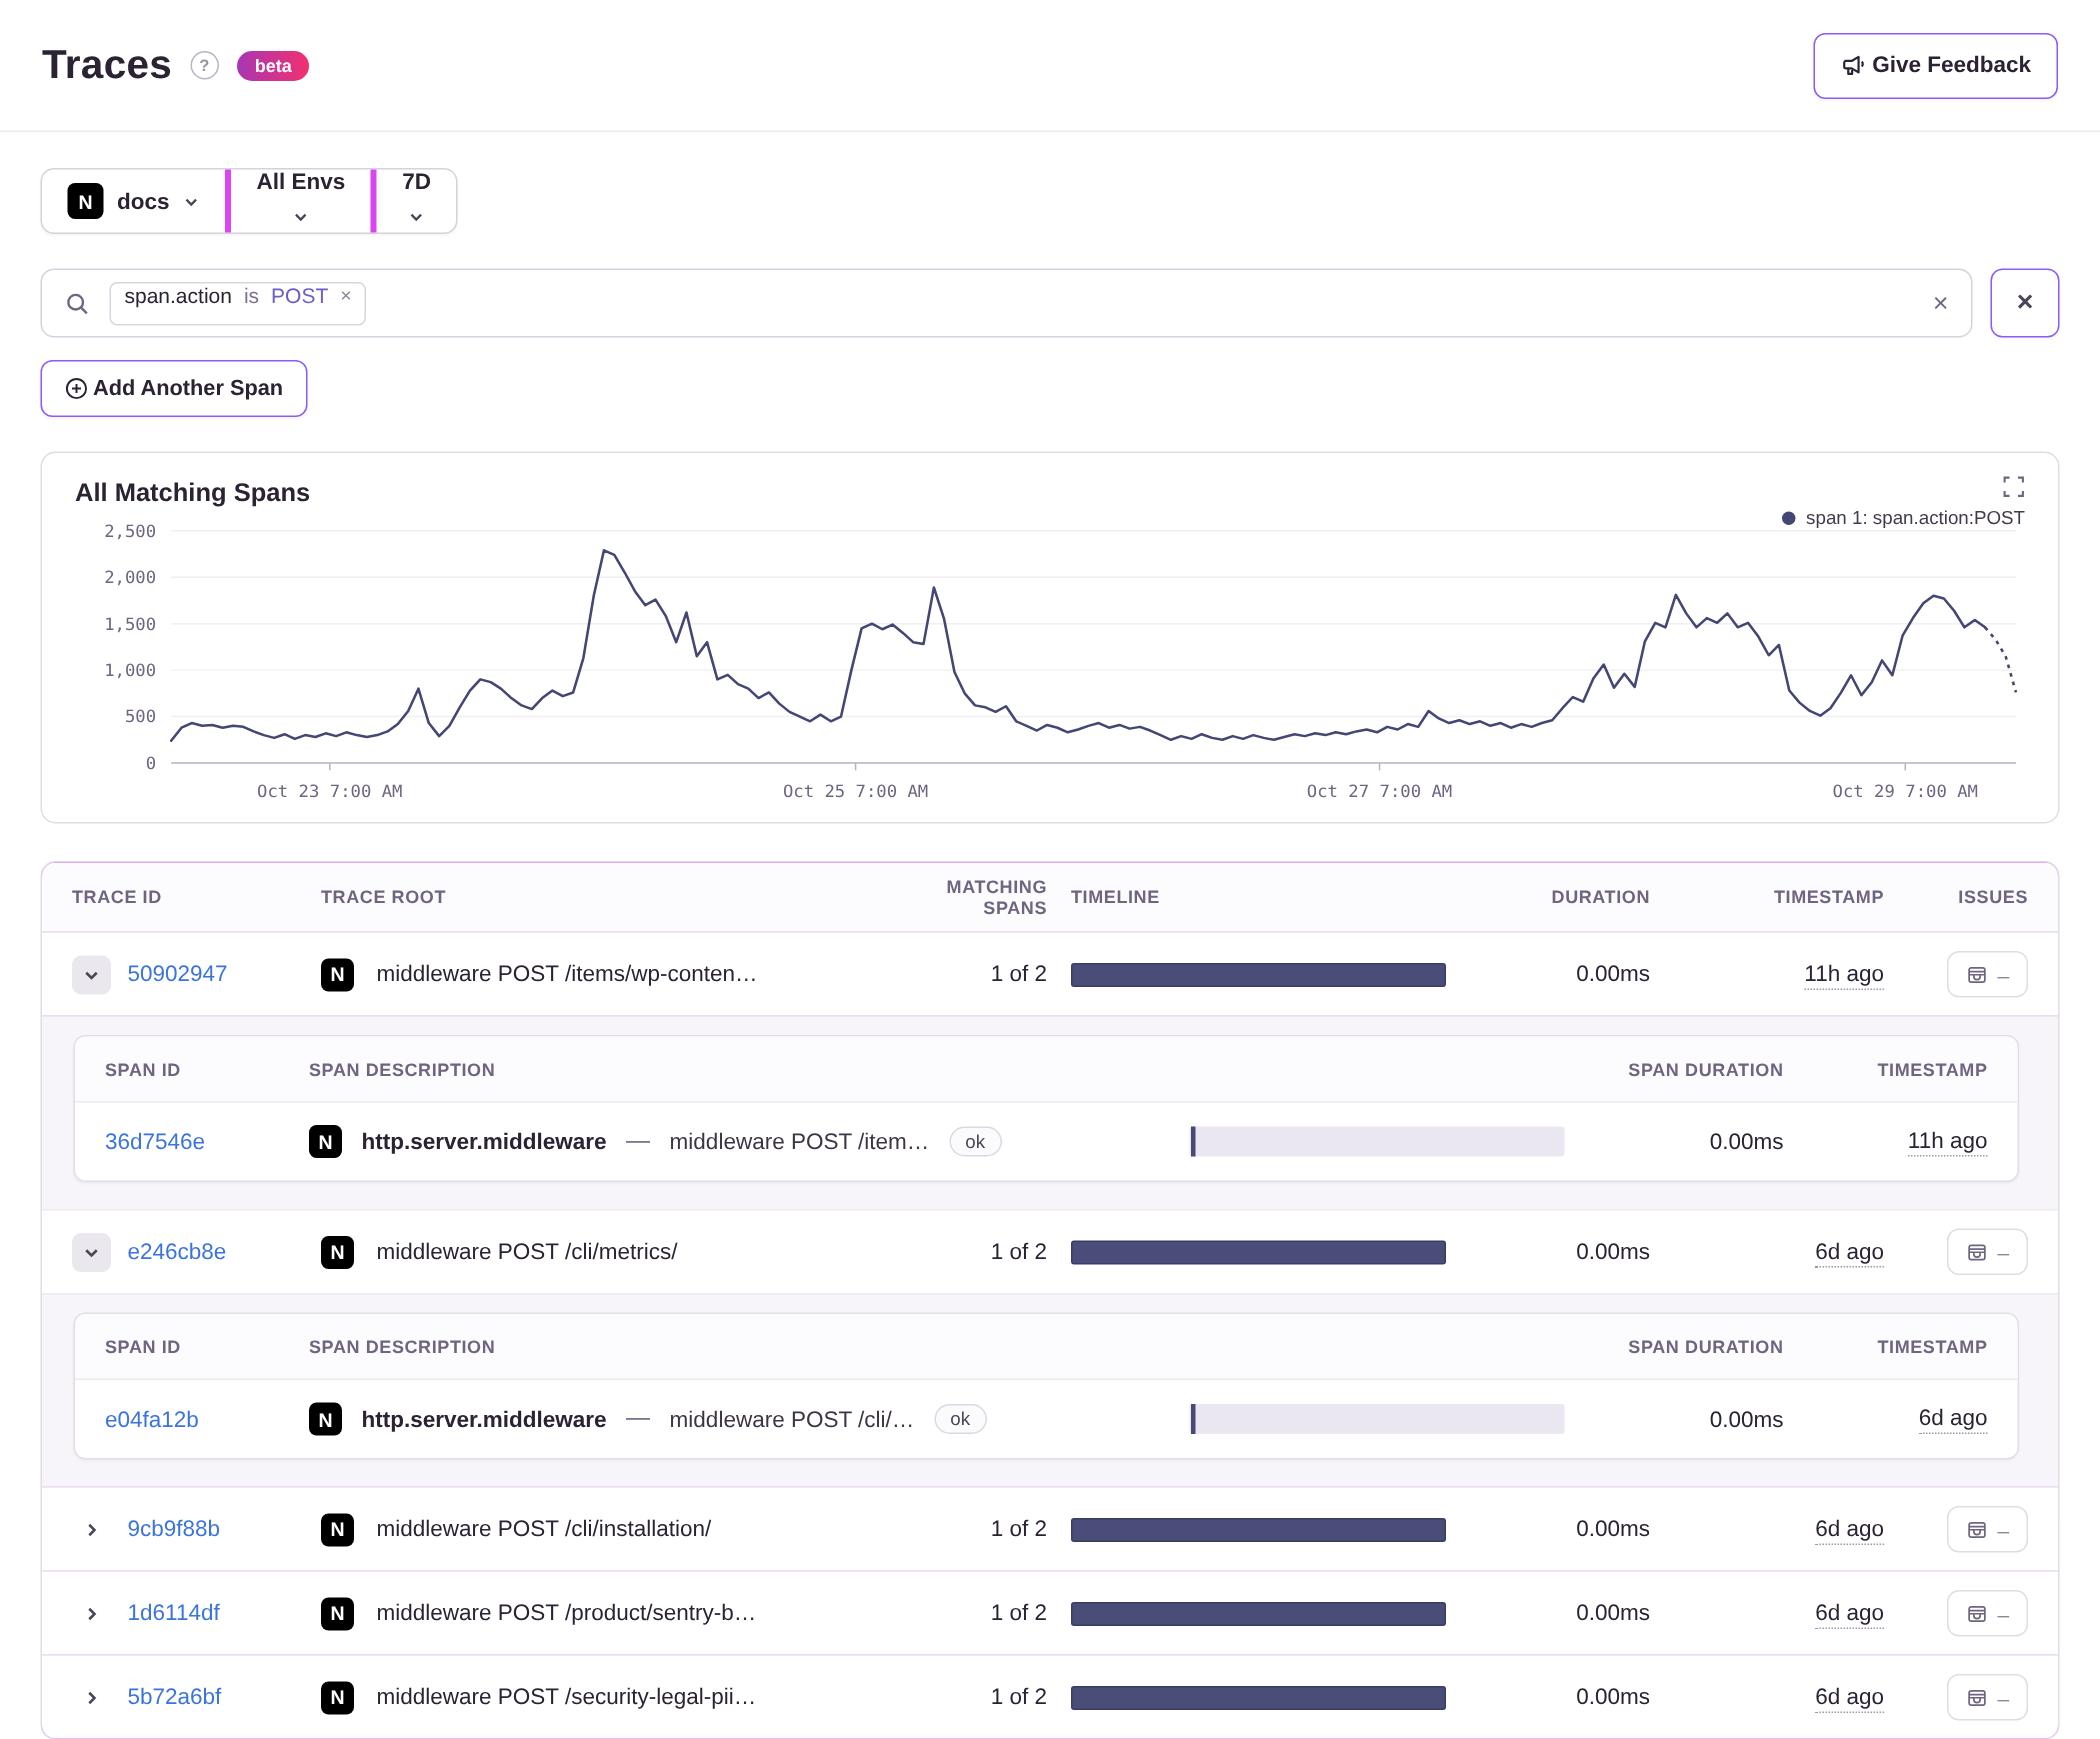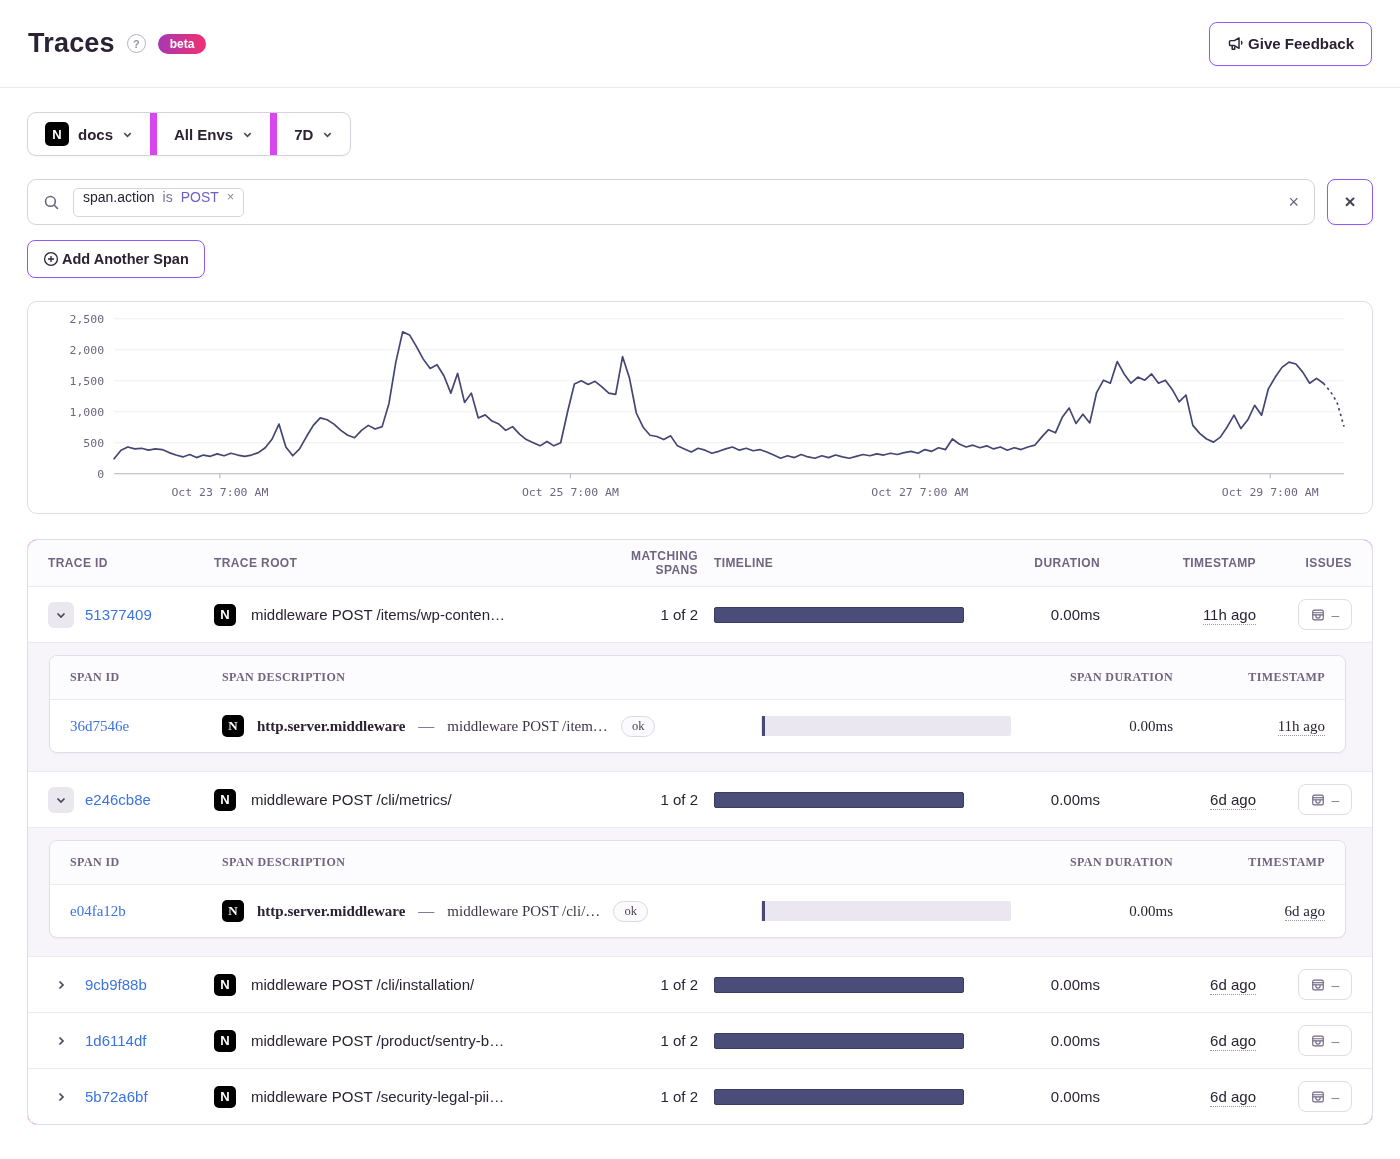--- a/index.html
+++ b/index.html
@@ -20,21 +20,21 @@
     box-shadow:0 1px 2px rgba(43,34,51,.05); cursor:pointer; }
   .feedback-btn { height:44px; padding:0 17px; font-size:15px; }
 
   
   .content { padding:24px 27px 0; }
 
   .filter-bar { display:inline-flex; align-items:stretch; height:44px; background:#fff;
     border:1px solid #d6d2dd; border-radius:9px; box-shadow:0 1px 2px rgba(43,34,51,.04); }
   .filter-seg { display:flex; align-items:center; gap:9px; padding:0 17px; font-size:15px;
     font-weight:600; cursor:pointer; }
-  .filter-seg + .filter-seg { border-left:7px solid #d946ef; }
+  .filter-seg + .filter-seg { border-left:4px solid #d946ef;flex-direction:column; }
   .n-logo { width:24px; height:24px; background:#000; color:#fff; border-radius:5px;
     display:flex; align-items:center; justify-content:center; font-size:13px; font-weight:700; }
   .chev-down { width:11px; height:11px; stroke:#4d4458; }
 
   .query-row { display:flex; align-items:stretch; margin-top:23px; gap:12px; }
   .find-label { display:flex; align-items:center; background:#ece8fb; color:#6c5fc7;
     font-size:15px; font-weight:700; padding:0 21px; border-radius:9px; }
   .search-box { flex:1; display:flex; align-items:center; height:46px; background:#fff;
     border:1px solid #d6d2dd; border-radius:9px; padding:0 15px; }
   .search-icon-svg { width:17px; height:17px; stroke:#6f6581; }
@@ -89,21 +89,21 @@
   .iss-btn { width:54px; height:31px; border:1px solid #e0dce5; border-radius:8px; background:#fff;
     display:flex; align-items:center; justify-content:center; gap:7px; cursor:pointer;
     color:#8d8699; font-size:14px; }
   .iss-btn svg { width:14px; height:14px; stroke:#6f6581; }
 
   
   .span-block { border-top:1px solid #eceaf0; background:#f7f5f9; padding:12px 26px 18px 21px; }
   .span-table { background:#fff; border:1px solid #e2dee8; border-radius:8px; overflow:hidden;
     box-shadow:0 1px 2px rgba(43,34,51,.04); }
   .sgrid { display:grid; grid-template-columns:120px minmax(0,1fr) 250px 130px 120px;
-    column-gap:32px; align-items:center; padding:0 20px;font-family:Liberation Serif, serif; }
+    column-gap:16px; align-items:center; padding:0 20px; }
   .shead { height:44px; background:#fcfbfd; border-bottom:1px solid #eceaf0; }
   .srow { height:52px; }
   .sdesc { display:flex; align-items:center; gap:13px; min-width:0; }
   .op-name { font-size:15px; font-weight:700; white-space:nowrap; }
   .desc-dash { color:#6f6581; }
   .desc-txt { font-size:15px; color:#3e3446; white-space:nowrap; overflow:hidden; }
   .ok-pill { font-size:12.5px; color:#4d4458; border:1px solid #dcd8e2; background:#fbfafc;
     border-radius:20px; padding:2px 10px; flex:none; }
   .stl { height:20px; width:100%; background:#ebe7f0; border-radius:2px; position:relative; }
   .stl::before { content:""; position:absolute; left:1px; top:0; width:3px; height:100%; background:#474b74; }
@@ -175,20 +175,32 @@
       <svg class="plus-icon-svg" viewBox="0 0 16 16" fill="none" stroke-width="1.3">
         <circle cx="8" cy="8" r="6.4"></circle>
           <path d="M8 5v6M5 8h6"></path>
       </svg>
       <span>Add Another Span</span>
     </button>
   </div>
 
   
   <div class="chart-panel">
+    <div class="chart-head">
+      <div class="chart-title">All Matching Spans</div>
+      <div class="chart-head-right">
+        <svg class="expand-icon-svg" viewBox="0 0 16 16" fill="none" stroke-width="1.5">
+          <path d="M1.5 5V1.5H5M11 1.5h3.5V5M14.5 11v3.5H11M5 14.5H1.5V11"></path>
+        </svg>
+        <div class="legend">
+          <span class="legend-dot" style="background: rgb(68, 70, 116);"></span>
+          <span>span 1: span.action:POST</span>
+        </div>
+      </div>
+    </div>
     <svg class="chart-svg" viewBox="0 0 1298 200" preserveAspectRatio="none">
         <line x1="64" y1="166" x2="1292" y2="166" stroke="#b7b1c2" stroke-width="1"></line>
         <text class="ytick" x="54" y="170" text-anchor="end">0</text>
         <line x1="64" y1="134.4" x2="1292" y2="134.4" stroke="#f1eef4" stroke-width="1"></line>
         <text class="ytick" x="54" y="138.4" text-anchor="end">500</text>
         <line x1="64" y1="102.8" x2="1292" y2="102.8" stroke="#f1eef4" stroke-width="1"></line>
         <text class="ytick" x="54" y="106.8" text-anchor="end">1,000</text>
         <line x1="64" y1="71.2" x2="1292" y2="71.2" stroke="#f1eef4" stroke-width="1"></line>
         <text class="ytick" x="54" y="75.2" text-anchor="end">1,500</text>
         <line x1="64" y1="39.599999999999994" x2="1292" y2="39.599999999999994" stroke="#f1eef4" stroke-width="1"></line>
@@ -220,21 +232,21 @@
       <div class="th r">Issues</div>
     </div>
     <div id="trace-rows">
         <div class="tgrid trow">
     <div class="c-id">
       <button class="chev-btn">
         <svg viewBox="0 0 12 12" fill="none" stroke-width="1.7">
                 <path d="M2.5 4.5 6 8l3.5-3.5"></path>
               </svg>
       </button>
-      <a class="link">51377409</a>
+      <a class="link">50902947</a>
     </div>
     <div class="c-root">
       <span class="n-logo" style="width:22px;height:22px;border-radius:5px;">N</span>
       <span class="root-txt">middleware POST /items/wp-conten…</span>
     </div>
     <div class="cell-txt r">1 of 2</div>
     <div>
             <div class="tl-bar"></div>
           </div>
     <div class="cell-txt r">0.00ms</div>

